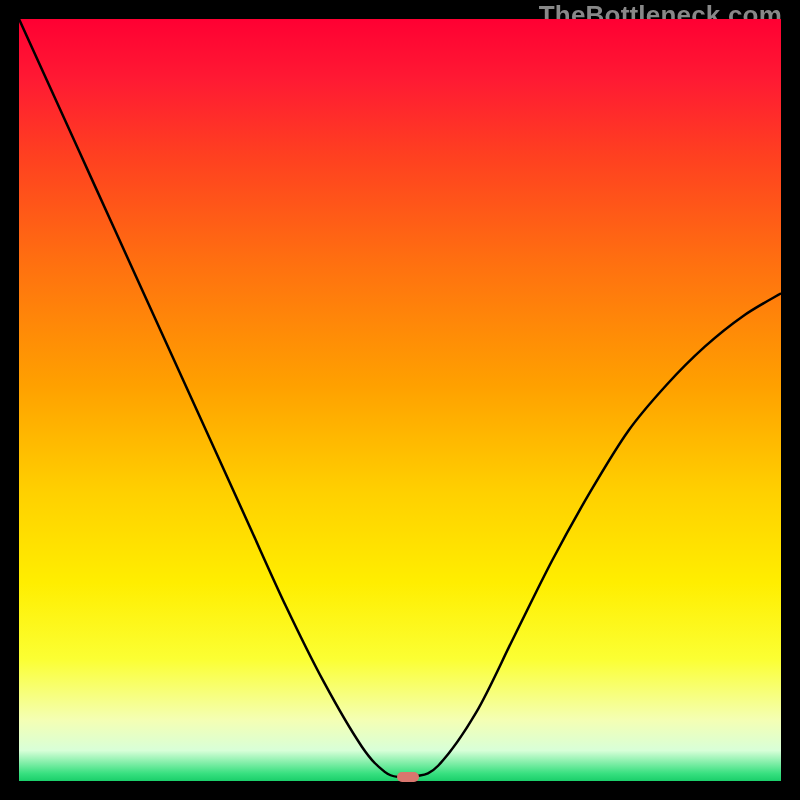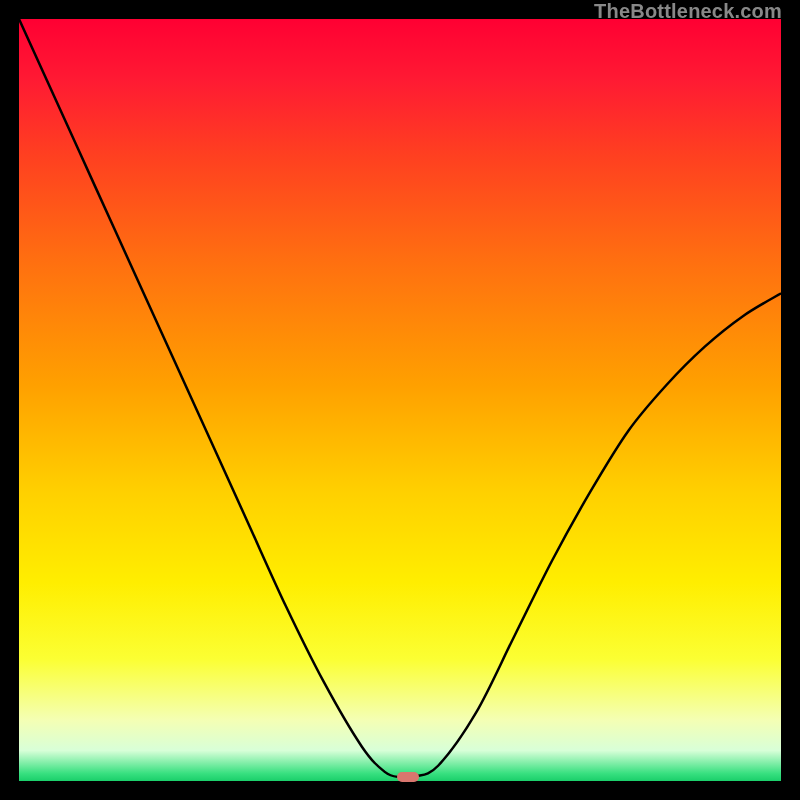--- a/index.html
+++ b/index.html
@@ -29,21 +29,21 @@
       #f4ffb4 92%,
       #d8ffd8 96%,
       #38e080 99%,
       #1acf6a 100%);
   }
   .watermark {
     position: absolute;
     top: 0;
     right: 18px;
     color: #888;
-    font-size: 20px;
+    font-size: 26px;
     font-weight: bold;
     letter-spacing: 0.2px;
   }
   .curve-svg {
     position: absolute;
     left: 19px;
     top: 19px;
     width: 762px;
     height: 762px;
   }

